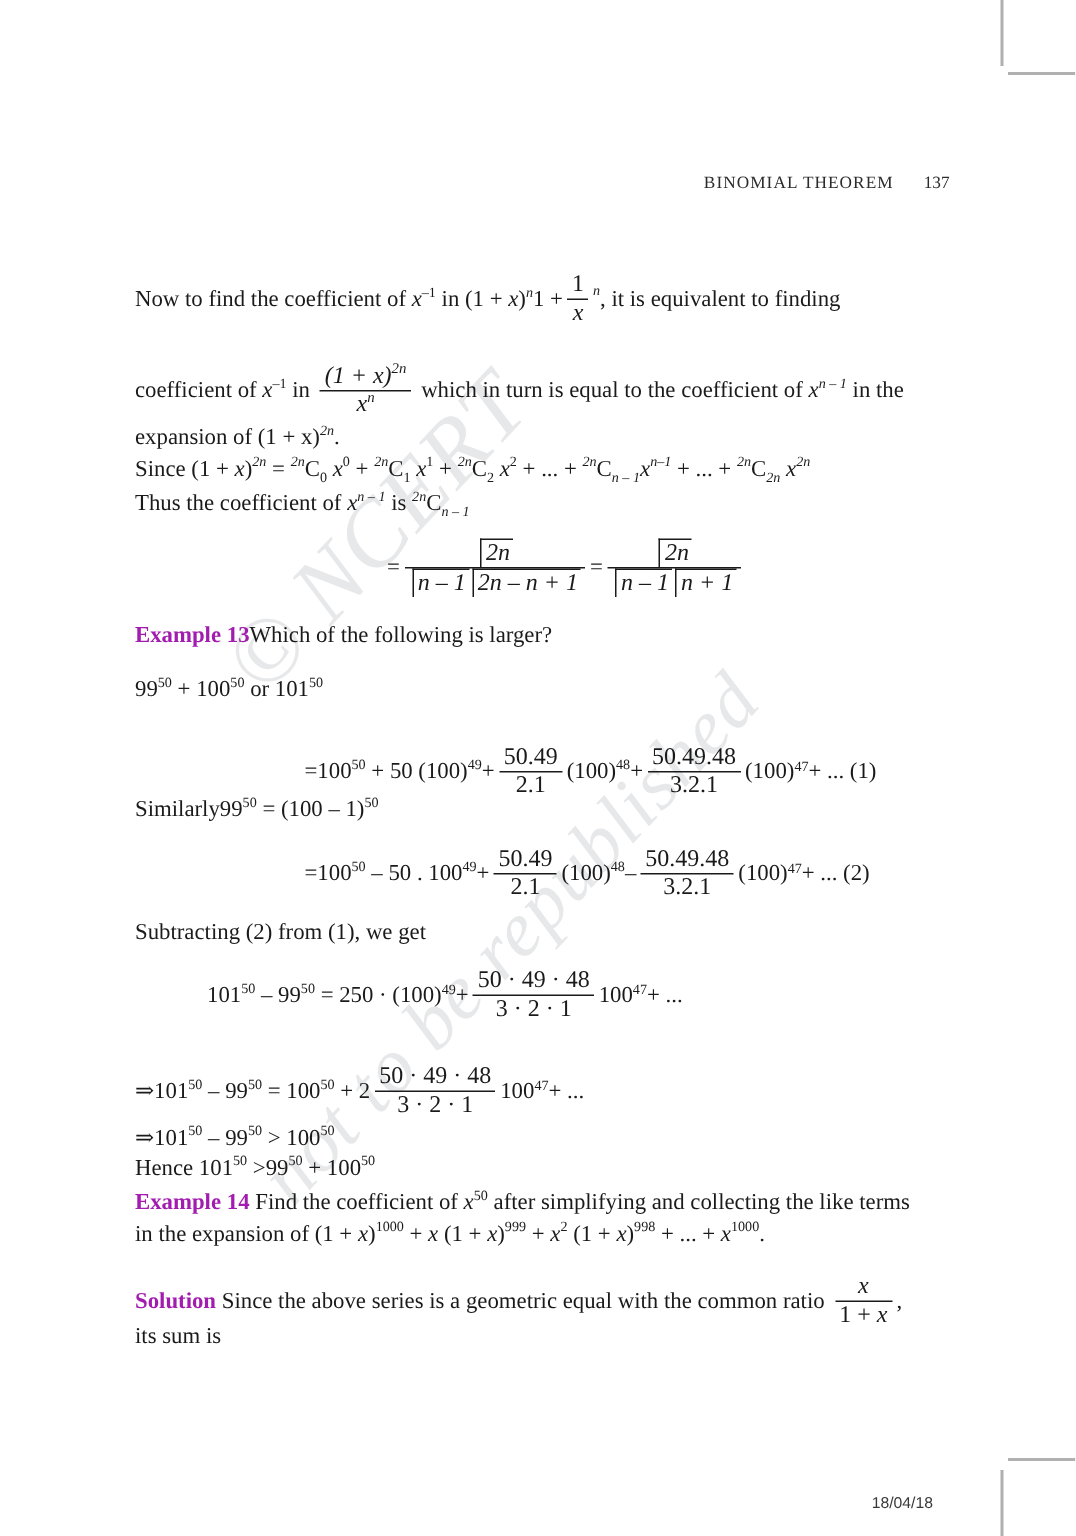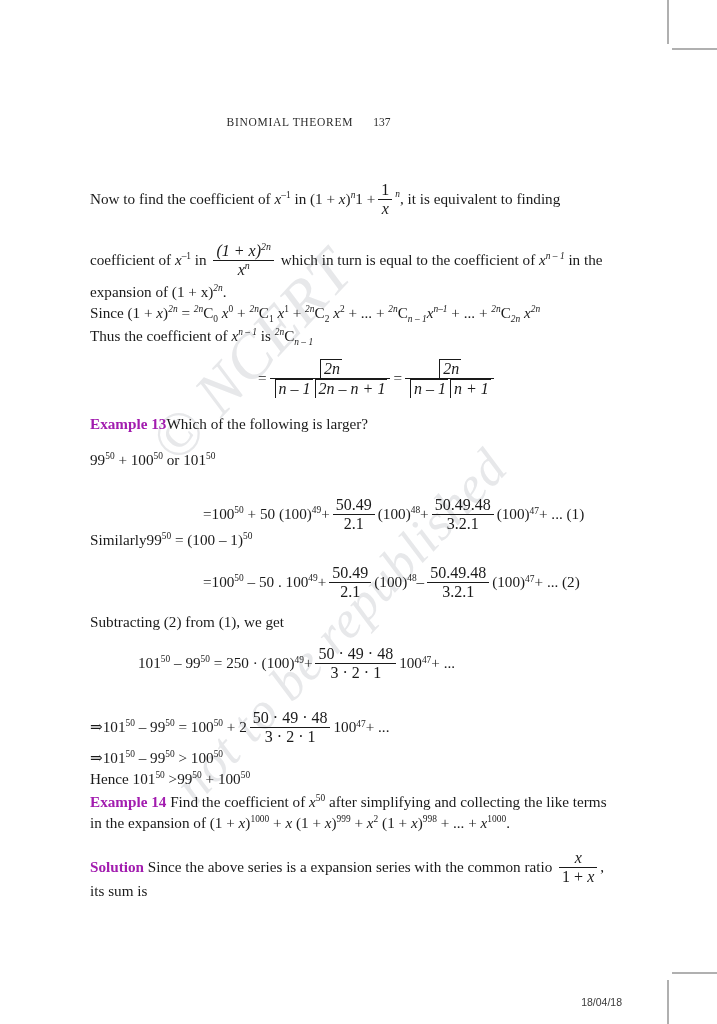--- a/index.html
+++ b/index.html
@@ -65,24 +65,25 @@
     width: 717px;
     height: 1024px;
     z-index: 10;
   }
 
   
   .runhead {
     position: absolute;
     left: 0; top: 116px;
     width: 617px;
-    text-align: center;
+    text-align: right;
     font-size: 11.5px;
     letter-spacing: 0.7px;
     color: #2b2b2b;
+    padding-left: 16px;
   }
   .runhead .pgno { margin-left: 20px; letter-spacing: 0px; }
 
   
   .footdate {
     position: absolute;
     left: 0; top: 980px;
     width: 622px;
     text-align: right;
     font-family: "Liberation Sans", sans-serif;
@@ -233,21 +234,21 @@
 
     <div class="tb" style="left:90px; top:791px; width:548px;">
       <span class="exhead">Example 14</span><span> Find the coefficient of </span><span class="it">x</span><sup>50</sup><span> after simplifying and collecting the like terms</span>
     </div>
 
     <div class="tb" style="left:90px; top:812px;">
       <span>in the expansion of (1 + </span><span class="it">x</span><span>)</span><sup>1000</sup><span> + </span><span class="it">x</span><span> (1 + </span><span class="it">x</span><span>)</span><sup>999</sup><span> + </span><span class="it">x</span><sup>2</sup><span> (1 + </span><span class="it">x</span><span>)</span><sup>998</sup><span> + ... + </span><span class="it">x</span><sup>1000</sup><span>.</span>
     </div>
 
     <div class="tb" style="left:90px; top:850px; width:548px;">
-      <span class="exhead">Solution</span><span> Since the above series is a expansion series with the common ratio </span><span class="frac big"><span class="num it">x</span><span class="den">1 + <span class="it">x</span></span></span><span>,</span>
+      <span class="exhead">Solution</span><span> Since the above series is a geometric equal with the common ratio </span><span class="frac big"><span class="num it">x</span><span class="den">1 + <span class="it">x</span></span></span><span>,</span>
     </div>
 
     <div class="tb" style="left:90px; top:880px;">
       <span>its sum is</span>
     </div>
 
     <div class="footdate">18/04/18</div>
 
   </div>
 </div>

